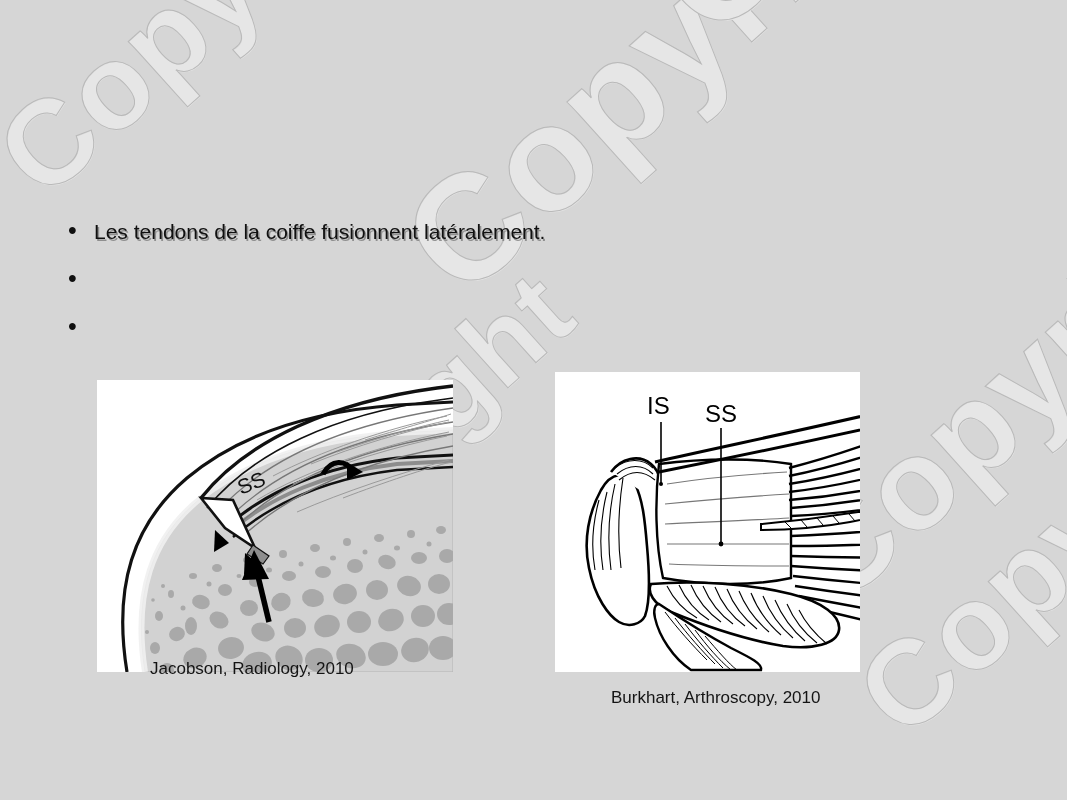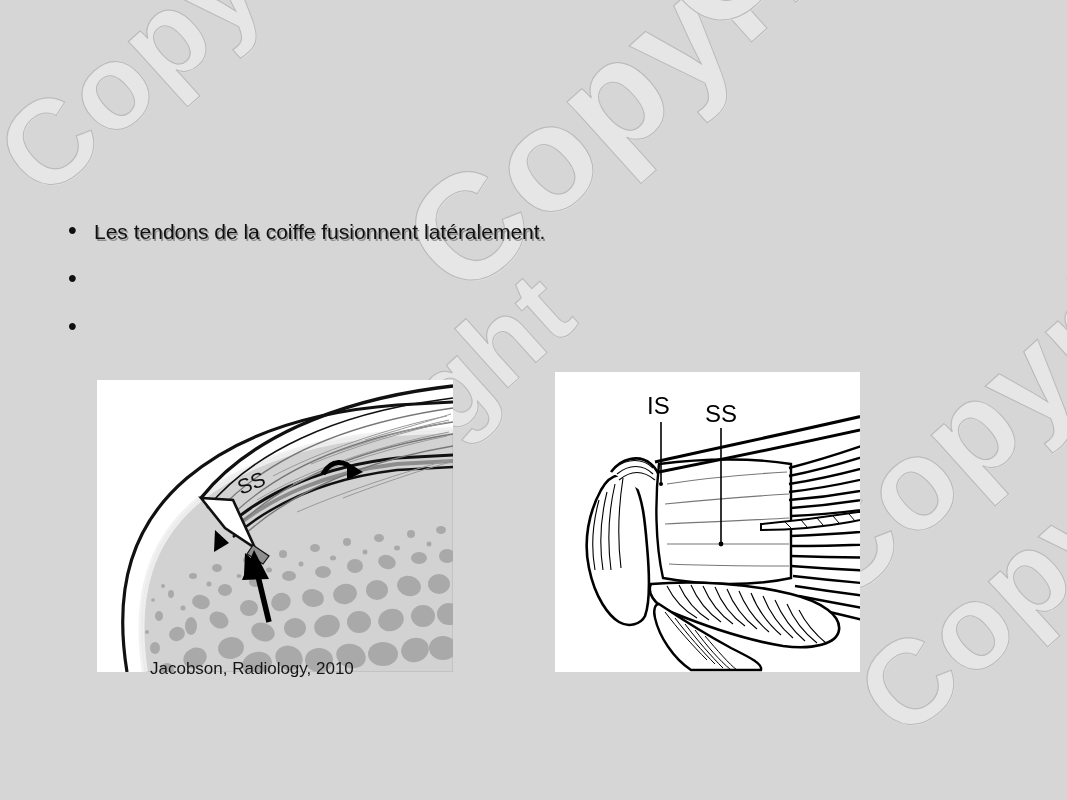--- a/index.html
+++ b/index.html
@@ -384,14 +384,15 @@
         <line x1="166" y1="56" x2="166" y2="172"></line>
       </g>
       <circle cx="106" cy="112" r="2" fill="#000"></circle>
       <circle cx="166" cy="172" r="2.4" fill="#000"></circle>
 
       <text x="92" y="42" font-family="Liberation Sans, sans-serif" font-size="24" fill="#000">IS</text>
       <text x="150" y="50" font-family="Liberation Sans, sans-serif" font-size="24" fill="#000">SS</text>
     </svg>
   </div>
 
+  <div class="figure-caption" id="caption-right">Burkhart, Arthroscopy, 2010</div>
 
 </div>
 
 </body></html>

